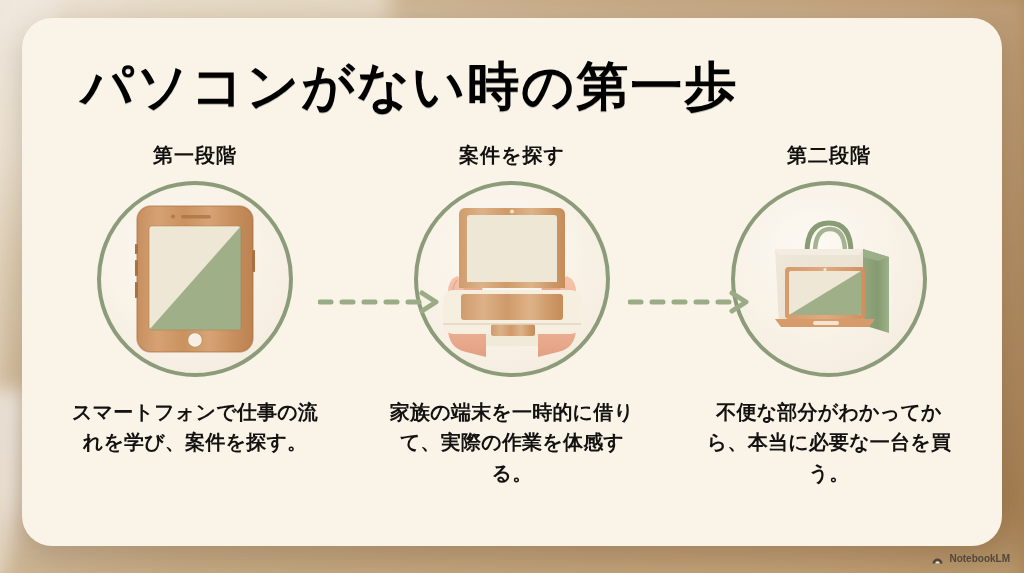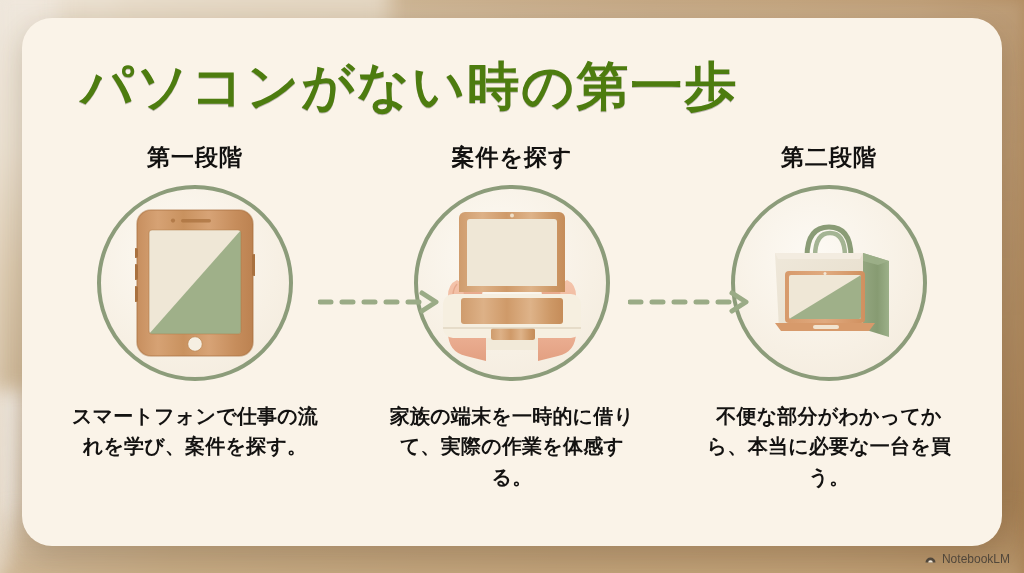--- a/index.html
+++ b/index.html
@@ -83,21 +83,21 @@
   #title {
     position: absolute;
     top: 34px;
     left: 0;
     width: 775px;
     text-align: center;
     font-family: "Liberation Serif", "DejaVu Serif", serif;
     font-weight: bold;
     font-size: 52px;
     letter-spacing: 2px;
-    color: #4d7c0f;
+    color: #000000;
     white-space: nowrap;
     text-shadow: 0 1px 0 rgba(0,0,0,.25);
   }
 
   
   #columns {
     position: absolute;
     top: 124px;
     left: 30px;
     width: 920px;
@@ -106,21 +106,21 @@
   }
   .col {
     width: 286px;
     display: flex;
     flex-direction: column;
     align-items: center;
   }
   .stage-label {
     font-family: "Liberation Sans", "DejaVu Sans", sans-serif;
     font-weight: bold;
-    font-size: 23px;
+    font-size: 20px;
     letter-spacing: 1px;
     color: #121110;
     margin-bottom: 12px;
     white-space: nowrap;
   }
 
   
   .circle {
     position: relative;
     width: 196px;
@@ -161,22 +161,22 @@
 
   
   #watermark {
     position: absolute;
     right: 14px;
     bottom: 7px;
     display: flex;
     align-items: flex-start;
     gap: 5px;
     font-family: "Liberation Sans", "DejaVu Sans", sans-serif;
-    font-size: 12px;
-    font-weight: normal;
+    font-size: 10px;
+    font-weight: bold;
     color: #4a4238;
     opacity: .92;
   }
   #watermark svg { display: block; }
 </style>
 </head>
 <body>
 
 <div id="stage">
   <div class="grain"></div>

